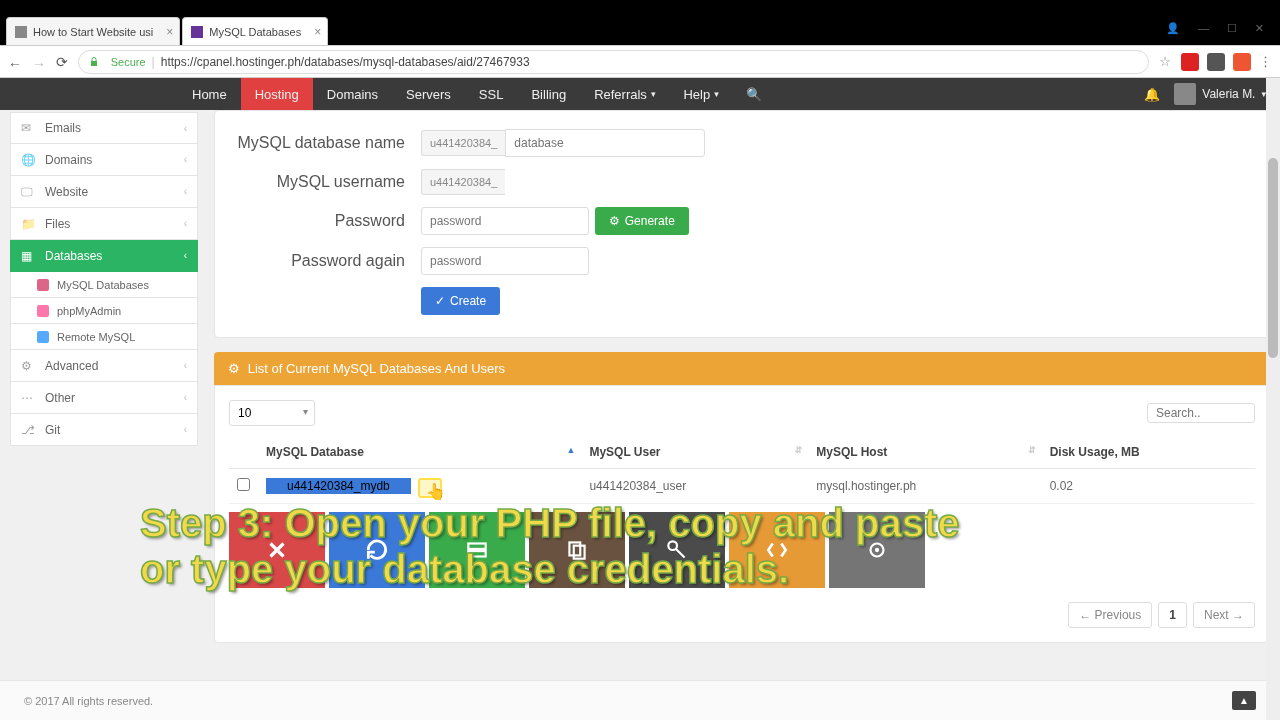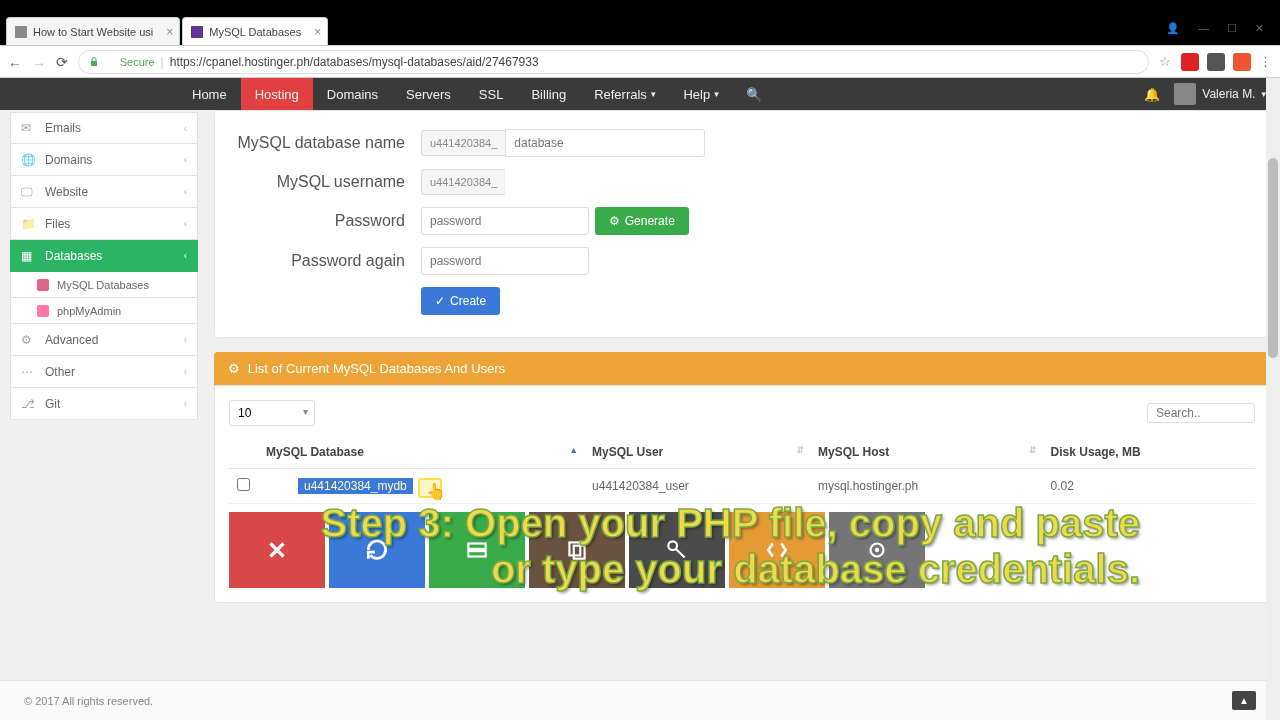--- a/index.html
+++ b/index.html
@@ -9,21 +9,21 @@
 .chrome-top { background:#000000; height:46px; border-bottom:1px solid #ccc; display:flex; align-items:flex-end; padding:0 6px; }
 .tab { background:#f5f5f5; border:1px solid #ccc; border-bottom:none; border-radius:4px 4px 0 0; height:28px; padding:0 26px 0 8px; display:flex; align-items:center; font-size:11px; color:#444; margin-right:2px; position:relative; max-width:180px; }
 .tab.active { background:#fff; }
 .tab-close { position:absolute; right:6px; font-size:12px; color:#888; cursor:pointer; }
 .tab-icon { width:12px; height:12px; margin-right:6px; background:#888; }
 .win-controls { margin-left:auto; display:flex; gap:18px; padding:0 10px 10px 0; color:#666; font-size:11px; }
 
 .chrome-addr { background:#fff; height:32px; display:flex; align-items:center; padding:0 8px; border-bottom:1px solid #ccc; gap:10px; }
 .nav-btn { color:#555; font-size:14px; cursor:pointer; }
 .addr-bar { flex:1; display:flex; align-items:center; border:1px solid #ddd; border-radius:14px; height:24px; padding:0 10px; font-size:12px; color:#444; gap:6px; }
-.secure { color:#4caf50; font-size:11px; display:flex; align-items:center; gap:21px; }
+.secure { color:#4caf50; font-size:11px; display:flex; align-items:center; gap:12px; }
 .lock-icon { width:10px; height:10px; }
 .addr-icons { display:flex; gap:8px; align-items:center; }
 .ext-icon { width:18px; height:18px; border-radius:3px; }
 
 
 .page-nav { background:#3a3a3a; height:32px; display:flex; align-items:center; color:#eee; font-size:13px; }
 .page-nav-right { margin-left:auto; display:flex; align-items:center; gap:14px; padding-right:14px; }
 .nav-item { padding:0 14px; height:32px; display:flex; align-items:center; cursor:pointer; }
 .nav-item.on { background:#e04040; }
 .avatar { width:22px; height:22px; background:#888; border-radius:2px; }
@@ -55,42 +55,42 @@
 .panel2 { background:#fff; border:1px solid #e5e5e5; border-radius:0 0 4px 4px; padding:14px; }
 .tbl-top { display:flex; align-items:center; margin-bottom:10px; }
 .select { border:1px solid #ddd; padding:5px 20px 5px 8px; font-size:12px; border-radius:3px; position:relative; width:86px; }
 .select::after { content:'▾'; position:absolute; right:6px; color:#888; font-size:10px; }
 .search { margin-left:auto; border:1px solid #ddd; padding:2px 8px; font-size:12px; border-radius:3px; width:108px; color:#999; }
 
 table { width:100%; border-collapse:collapse; font-size:12px; }
 th { text-align:left; padding:9px 8px; border-bottom:1px solid #e6e6e6; color:#444; font-weight:bold; position:relative; }
 th .sort { position:absolute; right:6px; color:#ccc; font-size:9px; }
 td { padding:9px 8px; border-bottom:1px solid #f0f0f0; color:#666; }
-.sel-text { background:#3a79d8; color:#fef9c3; padding:1px 6px;margin-left:32px; }
+.sel-text { background:#3a79d8; color:#000000; padding:1px 21px; }
 
 .action-tiles { display:flex; gap:4px; margin-top:8px; }
 .tile { width:96px; height:76px; display:flex; flex-direction:column; align-items:center; justify-content:center; color:#fff; font-size:11px; gap:6px; }
 .tile svg { width:26px; height:26px; }
 .t-red { background:#d84848; }
 .t-blue { background:#3a79d8; }
 .t-green { background:#3aab4a; }
 .t-brown { background:#6a5240; }
 .t-grey { background:#4b4b4b; }
 .t-orange { background:#e69a36; }
 .t-grey2 { background:#757575; }
 
 .pagin { display:flex; justify-content:flex-end; gap:6px; margin-top:14px; font-size:12px; }
 .pg-btn { border:1px solid #ddd; padding:5px 10px; color:#888; border-radius:3px; cursor:pointer; background:#fff; }
 .pg-btn.cur { color:#444; font-weight:bold; }
 
 .footer { position:absolute; bottom:0; left:0; right:0; padding:10px 24px; font-size:11px; color:#888; border-top:1px solid #e6e6e6; background:#fafafa; display:flex; align-items:center; }
 .scroll-top { margin-left:auto; background:#444; color:#fff; padding:4px 7px; border-radius:2px; font-size:10px; cursor:pointer; }
 
 
-.overlay { position:absolute; top:500px; left:50%; transform:translateX(-50%); width:1000px; text-align:right; font-family:Georgia,serif; font-size:40px; font-weight:bold; color:#f2d94a; -webkit-text-stroke:1.5px #7a4; text-shadow:2px 2px 3px rgba(0,0,0,.4); pointer-events:none; line-height:1.15; z-index:50; }
+.overlay { position:absolute; top:500px; left:50%; transform:translateX(-50%); width:1000px; text-align:left; font-family:Georgia,serif; font-size:40px; font-weight:bold; color:#f2d94a; -webkit-text-stroke:1.5px #7a4; text-shadow:2px 2px 3px rgba(0,0,0,.4); pointer-events:none; line-height:1.15; z-index:50; }
 .highlight-box { position:absolute; width:24px; height:20px; border:2px solid #ffe04a; background:rgba(255,224,74,.3); border-radius:3px; pointer-events:none; }
 .cursor-ptr { position:absolute; font-size:16px; pointer-events:none; }
 
 .scrollbar { position:absolute; right:0; top:78px; bottom:0; width:14px; background:#eee; }
 .scrollbar-thumb { position:absolute; top:80px; width:10px; left:2px; height:200px; background:#bbb; border-radius:5px; }
 </style>
 </head>
 <body>
 
 <div class="chrome-top">
@@ -204,20 +204,24 @@
         <span>Databases</span>
         <span class="chev" style="color:#fff">‹</span>
       </div>
     <div class="sub-item">
         <span class="sub-icon"></span>
         <span>MySQL Databases</span>
       </div>
     <div class="sub-item">
         <span class="sub-icon" style="background:#f7a"></span>
         <span>phpMyAdmin</span>
+      </div>
+    <div class="sub-item">
+        <span class="sub-icon" style="background:#5af"></span>
+        <span>Remote MySQL</span>
       </div>
     <div class="side-item">
         <span class="side-icon">⚙</span>
         <span>Advanced</span>
         <span class="chev">‹</span>
       </div>
     <div class="side-item">
         <span class="side-icon">⋯</span>
         <span>Other</span>
         <span class="chev">‹</span>
@@ -324,20 +328,25 @@
             </svg>
           </div>
         <div class="tile t-grey2">
             <svg viewBox="0 0 24 24">
               <circle cx="12" cy="12" r="6" fill="none" stroke="#fff" stroke-width="2"></circle>
               <circle cx="12" cy="12" r="2" fill="#fff"></circle>
             </svg>
           </div>
       </div>
 
+      <div class="pagin">
+        <span class="pg-btn">← Previous</span>
+        <span class="pg-btn cur">1</span>
+        <span class="pg-btn">Next →</span>
+      </div>
     </div>
   </div>
 </div>
 
 <div class="footer">
   <span>© 2017 All rights reserved.</span>
   <span class="scroll-top">▲</span>
 </div>
 
 <div class="scrollbar">

